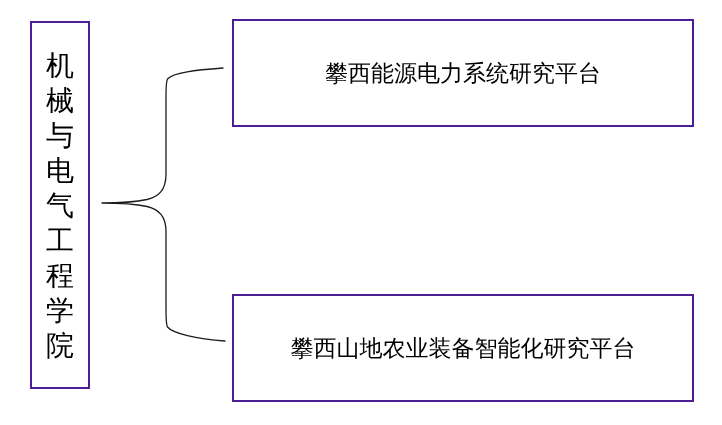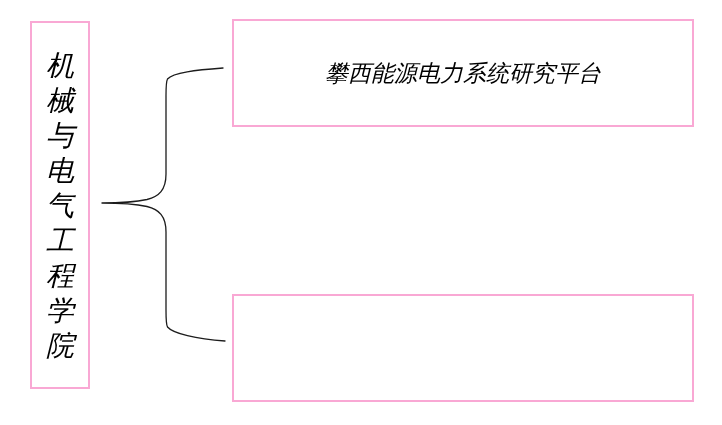--- a/index.html
+++ b/index.html
@@ -12,23 +12,22 @@
     width: 722px;
     height: 425px;
     background: #ffffff;
     color: #000000;
     font-family: "Liberation Serif", "DejaVu Serif", serif;
     overflow: hidden;
   }
   .box {
     position: absolute;
     box-sizing: border-box;
-    border: 2px solid #f9a8d4;
+    border: 2px solid #4c1d95;
     background: #ffffff;
-    font-style: italic;
   }
   .root-box {
     left: 30px;
     top: 21px;
     width: 60px;
     height: 368px;
     display: flex;
     align-items: center;
     justify-content: center;
   }
@@ -89,15 +88,16 @@
 
   <div class="box root-box">
     <div class="vertical-label">机械与电气工程学院</div>
   </div>
 
   <div class="box branch-box branch-top">
     <div>攀西能源电力系统研究平台</div>
   </div>
 
   <div class="box branch-box branch-bottom">
+    <div>攀西山地农业装备智能化研究平台</div>
   </div>
 
 </div>
 
 </body></html>

